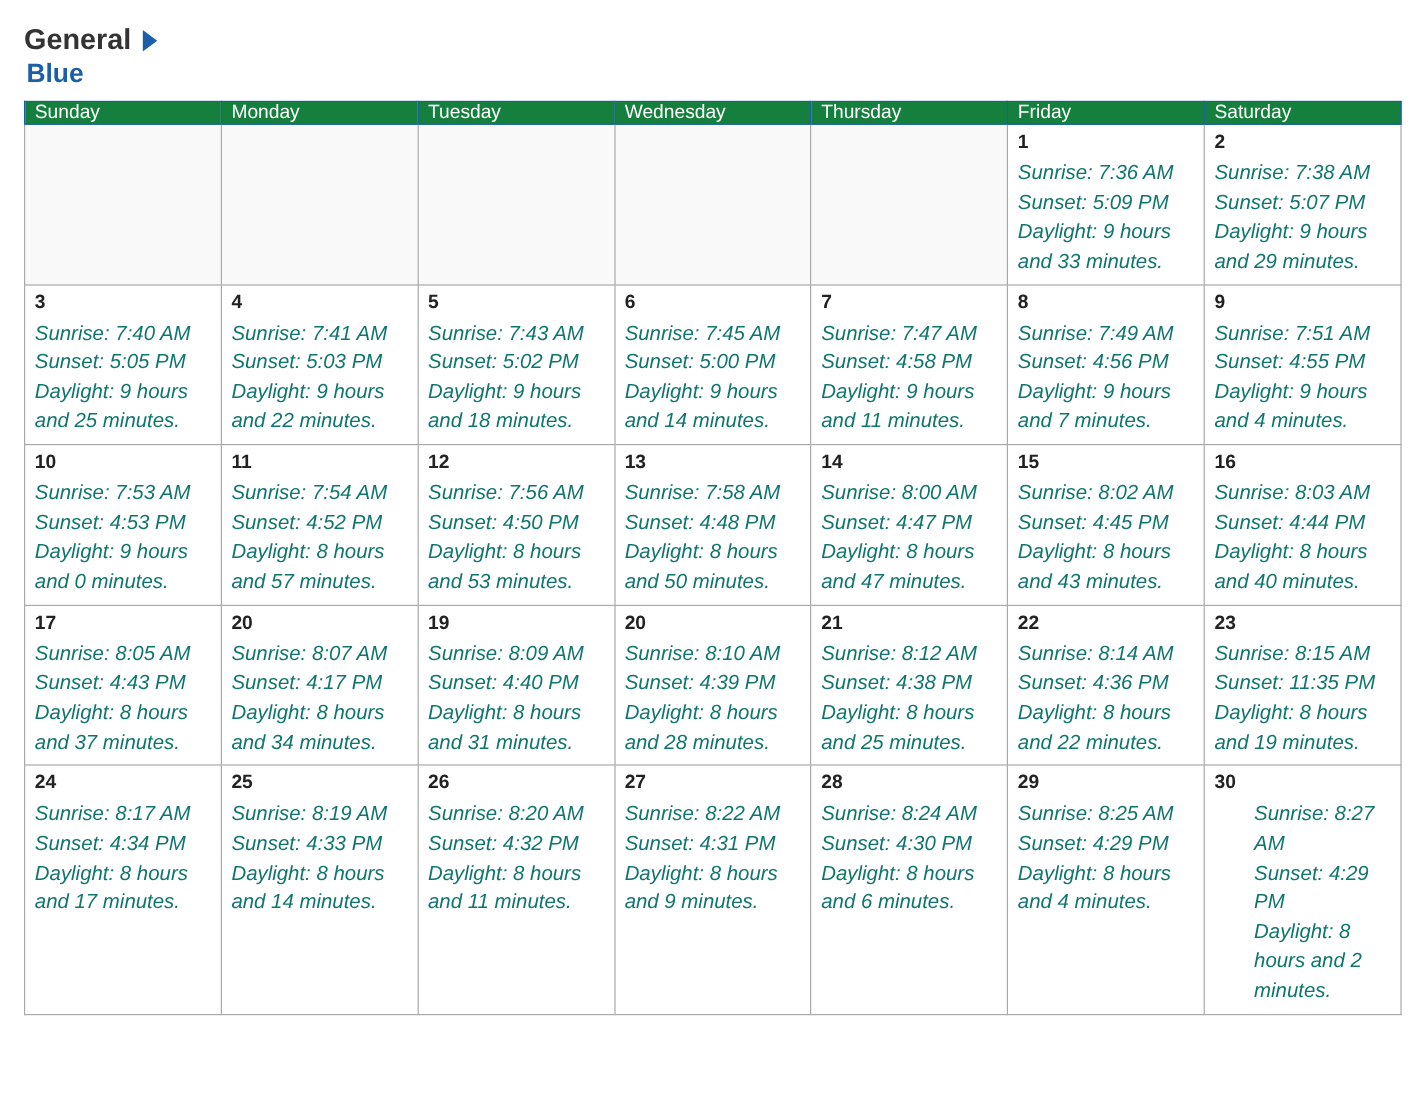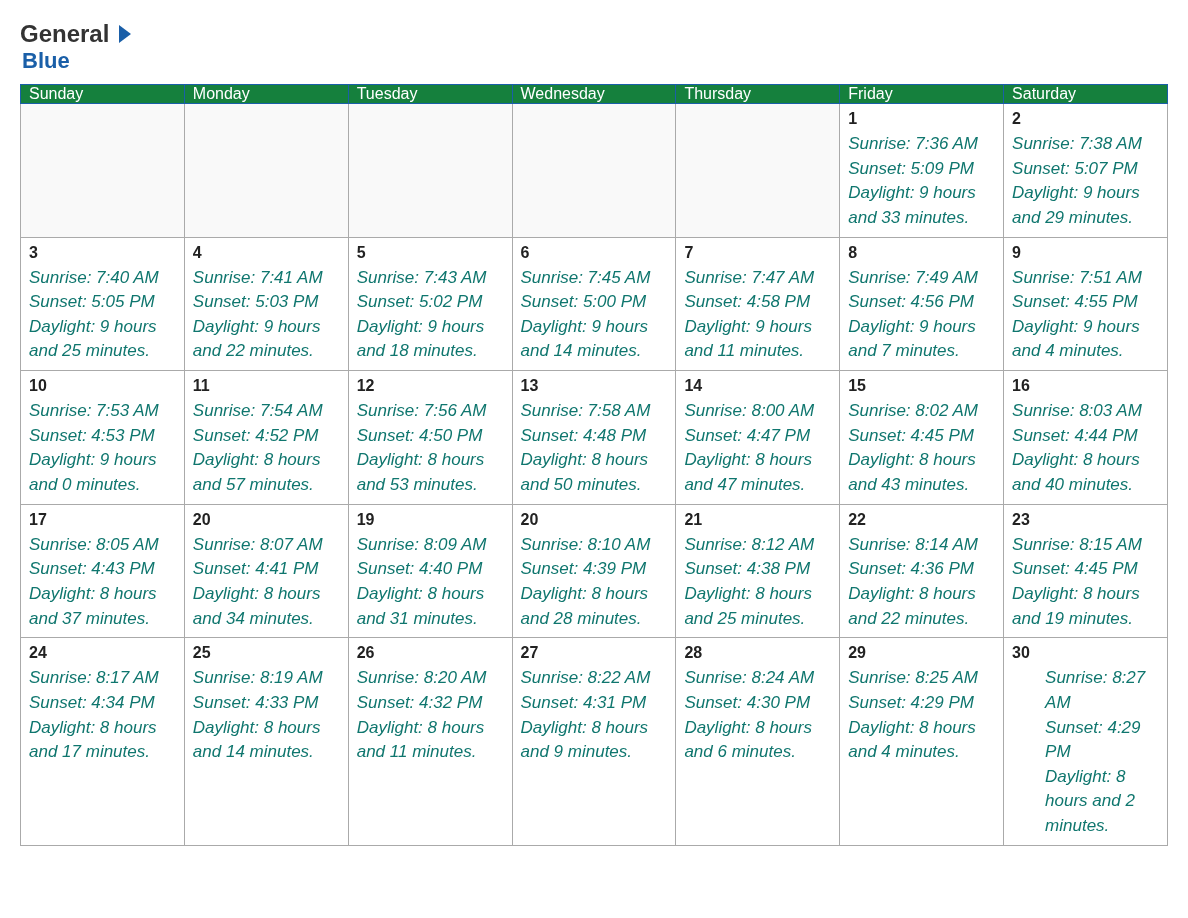--- a/index.html
+++ b/index.html
@@ -244,21 +244,21 @@
       <tr>
         <td>
           <span class="day-number">17</span>
           <div class="day-info" style="white-space: pre-line;">Sunrise: 8:05 AM
 Sunset: 4:43 PM
 Daylight: 8 hours and 37 minutes.</div>
         </td>
         <td>
           <span class="day-number">20</span>
           <div class="day-info" style="white-space: pre-line;">Sunrise: 8:07 AM
-Sunset: 4:41 PM
+Sunset: 4:17 PM
 Daylight: 8 hours and 34 minutes.</div>
         </td>
         <td>
           <span class="day-number">19</span>
           <div class="day-info" style="white-space: pre-line;">Sunrise: 8:09 AM
 Sunset: 4:40 PM
 Daylight: 8 hours and 31 minutes.</div>
         </td>
         <td>
           <span class="day-number">20</span>
@@ -274,21 +274,21 @@
         </td>
         <td>
           <span class="day-number">22</span>
           <div class="day-info" style="white-space: pre-line;">Sunrise: 8:14 AM
 Sunset: 4:36 PM
 Daylight: 8 hours and 22 minutes.</div>
         </td>
         <td>
           <span class="day-number">23</span>
           <div class="day-info" style="white-space: pre-line;">Sunrise: 8:15 AM
-Sunset: 4:45 PM
+Sunset: 11:35 PM
 Daylight: 8 hours and 19 minutes.</div>
         </td>
       </tr>
       <tr>
         <td>
           <span class="day-number">24</span>
           <div class="day-info" style="white-space: pre-line;">Sunrise: 8:17 AM
 Sunset: 4:34 PM
 Daylight: 8 hours and 17 minutes.</div>
         </td>

